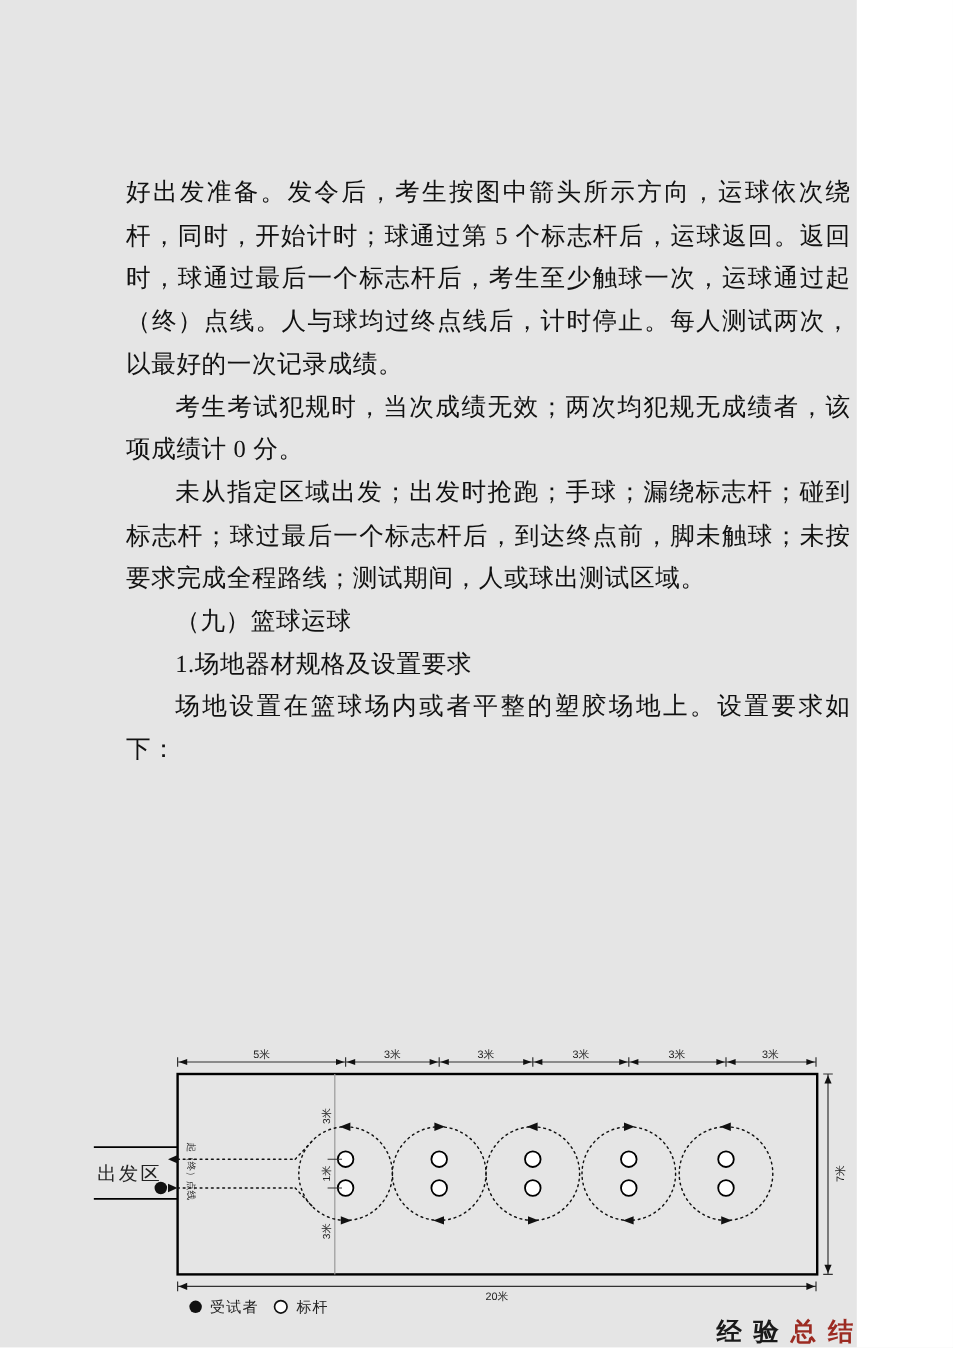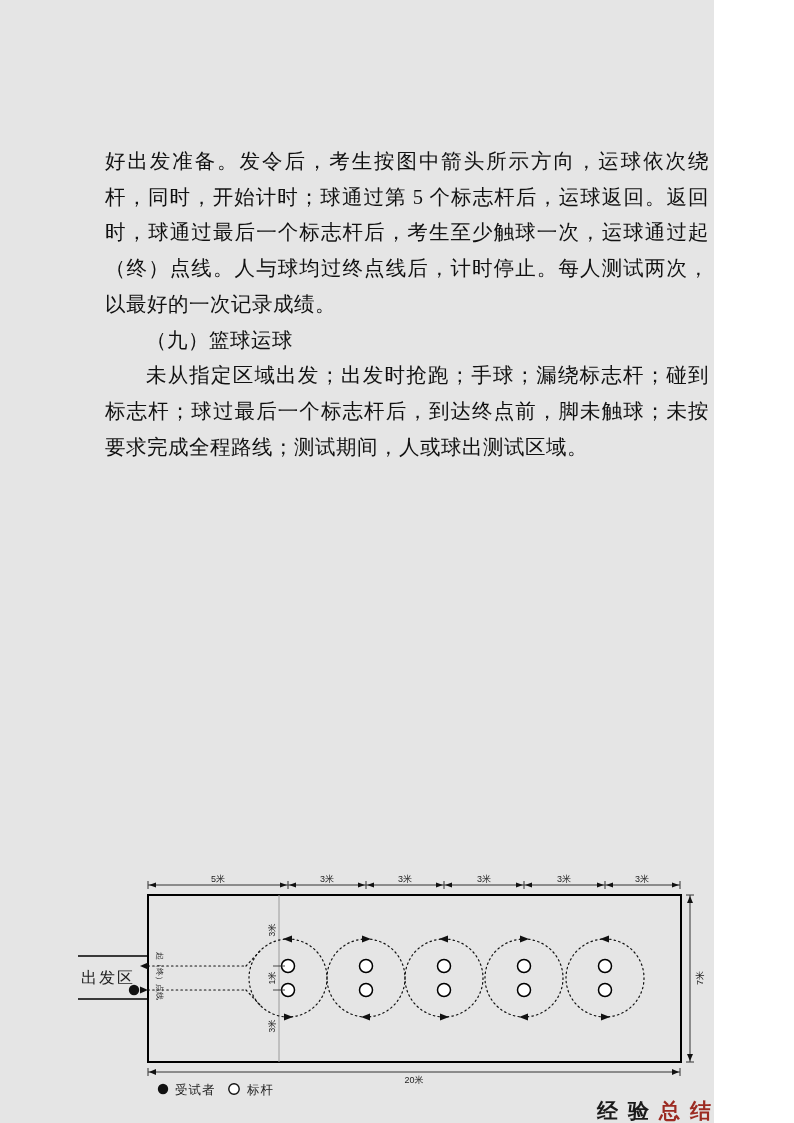--- a/index.html
+++ b/index.html
@@ -26,22 +26,25 @@
   .wall{stroke:#000;stroke-width:1.5;}
   .startline{stroke:#9a9a9a;stroke-width:1;}
 </style>
 </head>
 <body>
 
 <div class="page">
 
   <div class="body-text">
     <p class="cont">好出发准备。发令后，考生按图中箭头所示方向，运球依次绕杆，同时，开始计时；球通过第 5 个标志杆后，运球返回。返回时，球通过最后一个标志杆后，考生至少触球一次，运球通过起（终）点线。人与球均过终点线后，计时停止。每人测试两次，以最好的一次记录成绩。</p>
+    <p class="ind">考生考试犯规时，当次成绩无效；两次均犯规无成绩者，该项成绩计 0 分。</p>
+    <p class="ind">未从指定区域出发；出发时抢跑；手球；漏绕标志杆；碰到标志杆；球过最后一个标志杆后，到达终点前，脚未触球；未按要求完成全程路线；测试期间，人或球出测试区域。</p>
     <p class="ind">（九）篮球运球</p>
-    <p class="ind">未从指定区域出发；出发时抢跑；手球；漏绕标志杆；碰到标志杆；球过最后一个标志杆后，到达终点前，脚未触球；未按要求完成全程路线；测试期间，人或球出测试区域。</p>
+    <p class="ind">1.场地器材规格及设置要求</p>
+    <p class="ind">场地设置在篮球场内或者平整的塑胶场地上。设置要求如下：</p>
   </div>
 
   <svg class="diagram-svg" width="640" height="228" viewBox="0 0 640 228" xmlns="http://www.w3.org/2000/svg">
 
     <g>
       <line class="dim" x1="70" y1="13" x2="602" y2="13"></line>
       <line class="dim" x1="70" y1="9" x2="70" y2="17"></line>
       <line class="dim" x1="210" y1="9" x2="210" y2="17"></line>
       <line class="dim" x1="288" y1="9" x2="288" y2="17"></line>
       <line class="dim" x1="366" y1="9" x2="366" y2="17"></line>

